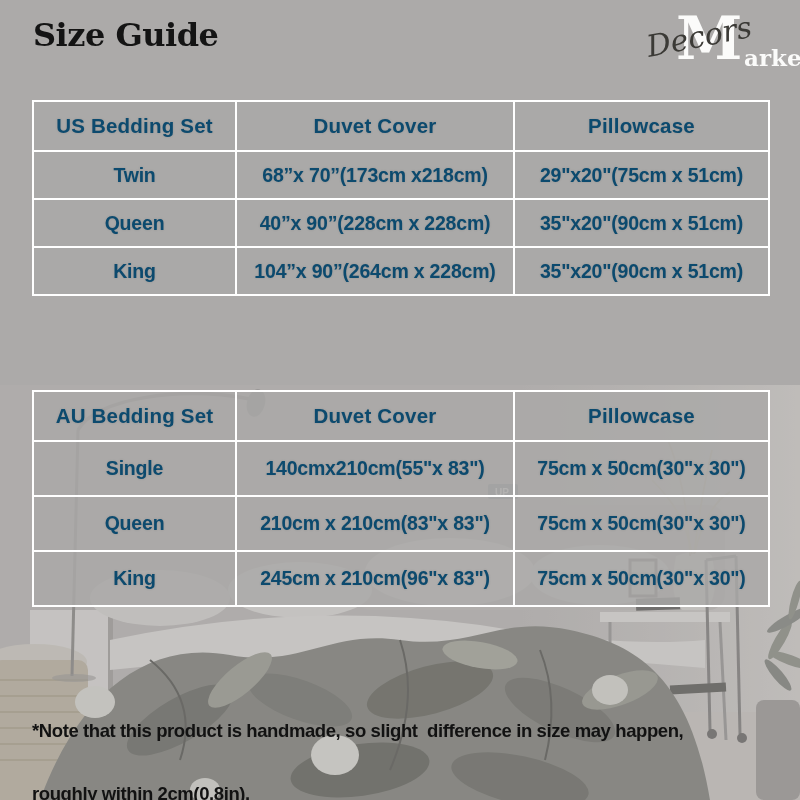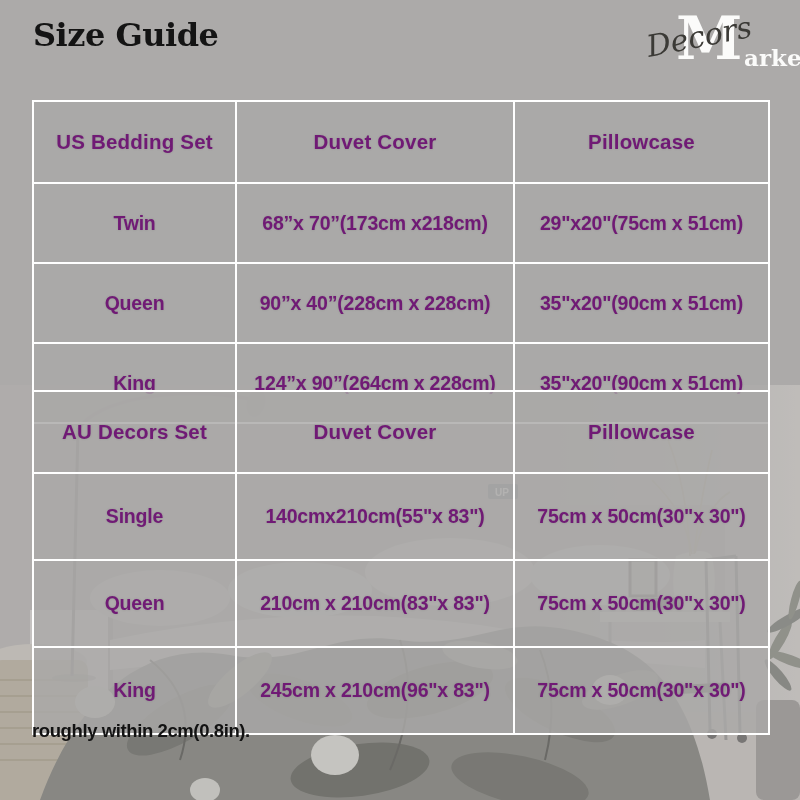--- a/index.html
+++ b/index.html
@@ -31,22 +31,22 @@
     font-family:"DejaVu Serif", serif;font-weight:700;font-size:23px;color:#fbfbfa;
   }
   
   table.size-table{
     position:absolute;left:32px;width:736px;z-index:2;
     border-collapse:collapse;table-layout:fixed;
   }
   .size-table th,.size-table td{
     border:2px solid #ffffff;
     background:rgba(170,168,167,0.82);
-    color:#701a75;font-weight:700;text-align:center;vertical-align:middle;
-    padding:16px;text-shadow:0 0 2px rgba(80,80,80,0.25);
+    color:#0c4a6e;font-weight:700;text-align:center;vertical-align:middle;
+    padding:0;text-shadow:0 0 2px rgba(80,80,80,0.25);
   }
   .size-table th{font-size:20.5px;letter-spacing:0.2px;height:48px;}
   .size-table td{font-size:19.5px;letter-spacing:-0.2px;}
   #us-table{top:100px;}
   #us-table td{height:46px;margin-left:27px;}
   #au-table{top:390px;}
   #au-table td{height:53px;}
   
   #notes{
     position:absolute;left:32px;top:678px;width:760px;z-index:3;
@@ -180,40 +180,40 @@
     </tr>
   </thead>
   <tbody>
     <tr>
       <td>Twin</td>
       <td>68”x 70”(173cm x218cm)</td>
       <td>29"x20"(75cm x 51cm)</td>
     </tr>
     <tr>
       <td>Queen</td>
-      <td>90”x 40”(228cm x 228cm)</td>
+      <td>40”x 90”(228cm x 228cm)</td>
       <td>35"x20"(90cm x 51cm)</td>
     </tr>
     <tr>
       <td>King</td>
-      <td>124”x 90”(264cm x 228cm)</td>
+      <td>104”x 90”(264cm x 228cm)</td>
       <td>35"x20"(90cm x 51cm)</td>
     </tr>
   </tbody>
 </table>
 
 <table id="au-table" class="size-table">
   <colgroup>
       <col style="width:203px">
       <col style="width:278px">
       <col style="width:255px">
     </colgroup>
   <thead>
     <tr>
-      <th>AU Decors Set</th>
+      <th>AU Bedding Set</th>
       <th>Duvet Cover</th>
       <th>Pillowcase</th>
     </tr>
   </thead>
   <tbody>
     <tr>
       <td>Single</td>
       <td>140cmx210cm(55"x 83")</td>
       <td>75cm x 50cm(30"x 30")</td>
     </tr>
@@ -224,15 +224,16 @@
     </tr>
     <tr>
       <td>King</td>
       <td>245cm x 210cm(96"x 83")</td>
       <td>75cm x 50cm(30"x 30")</td>
     </tr>
   </tbody>
 </table>
 
 <div id="notes">
+  <div>*Note that this product is handmade, so slight  difference in size may happen,</div>
   <div>roughly within 2cm(0.8in).</div>
   
 </div>
 
 </body></html>

